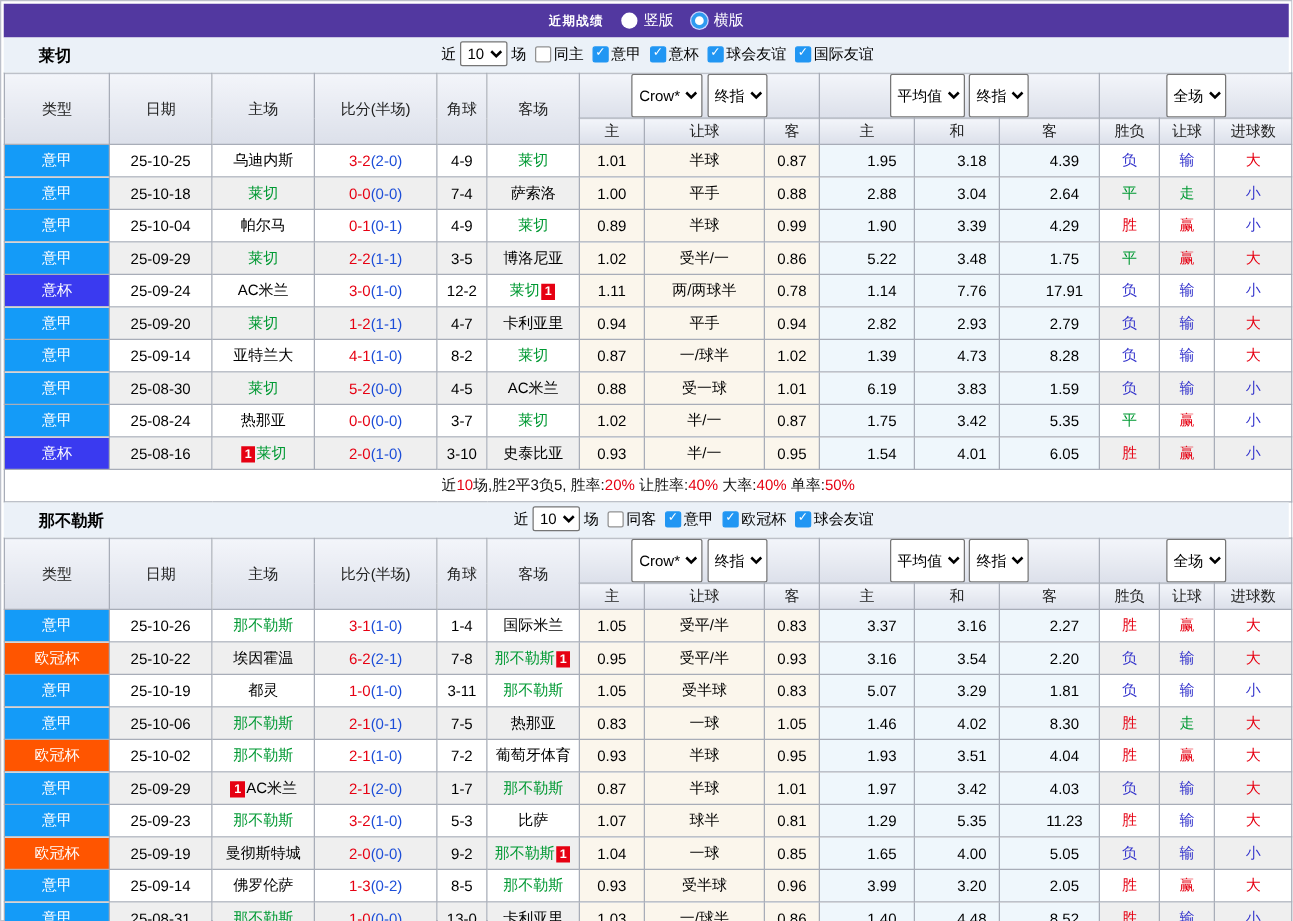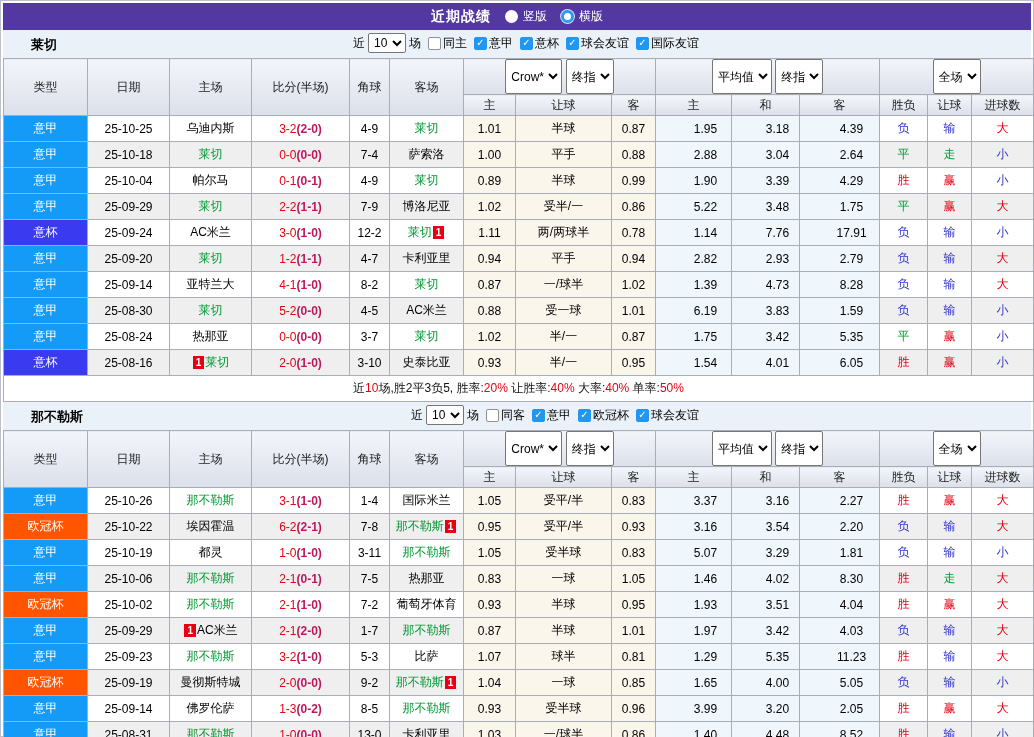--- a/index.html
+++ b/index.html
@@ -1,19 +1,19 @@
 <!DOCTYPE html>
 <html><head>
 <meta charset="utf-8">
 <style>
   html,body{margin:0;padding:0;background:#fff;font-family:"Liberation Sans","DejaVu Sans",sans-serif;}
   .page{width:1034px;height:737px;box-sizing:border-box;border:1px solid #BCC0CA;padding:2px;background:#fff;}
   
   .titlebar{height:27px;background:#5238A0;color:#fff;display:flex;align-items:center;justify-content:center;gap:14px;}
-  .title{font-weight:bold;font-size:14px;letter-spacing:1px;}
+  .title{font-weight:bold;font-size:10px;letter-spacing:1px;}
   .radio-item{display:inline-flex;align-items:center;gap:5px;font-size:12px;cursor:pointer;}
   .radio{width:13px;height:13px;border-radius:50%;display:inline-block;box-sizing:border-box;}
   .radio.sel{background:#fff;}
   .radio.unsel{background:#fff;border:3px solid #2E9BF0;box-shadow:0 0 0 1px #cfd4ff;}
   
   .band{height:28px;background:#EBF1F8;position:relative;font-size:12px;color:#000;}
   .team-name{position:absolute;left:28px;top:6px;font-weight:bold;font-size:13px;}
   .filters{position:absolute;right:332px;top:3px;display:flex;align-items:center;white-space:nowrap;}
   .filters select{margin:0 3px;}
   select{font-size:12px;height:20px;border:1px solid #767676;background:#fff;border-radius:2px;padding:0 1px;}
@@ -28,21 +28,21 @@
   thead select{height:35px;}
   tbody td{height:25px;}
   td.plain{background:#fff;}
   tr.even td.plain{background:#EFEFEF;}
   td.type{color:#fff;}
   td.odds{background:#FBF6EC;}
   td.avg{background:#EFF7FC;padding-left:24px;}
   .team-hl{color:#009933;}
   .rc{display:inline-block;background:#E60012;color:#fff;font-size:10px;line-height:13px;padding:0 3px;font-weight:bold;margin:0 1px;}
   .score-main{color:#E60012;}
-  .score-half{color:#be185d;font-weight:bold;}
+  .score-half{color:#1d4ed8;}
   tfoot td{height:25px;background:#fff;font-size:12px;color:#111;}
   .red{color:#E60012;}
 </style>
 </head>
 <body>
 
 <div class="page">
 
   <div class="titlebar">
     <span class="title">近期战绩</span>
@@ -182,21 +182,21 @@
             <td class="avg">4.29</td>
             <td class="plain" style="color: rgb(230, 0, 18);">胜</td>
             <td class="plain" style="color: rgb(230, 0, 18);">赢</td>
             <td class="plain" style="color: rgb(51, 51, 204);">小</td>
           </tr>
           <tr class="even">
             <td class="type" style="background: rgb(20, 155, 248);">意甲</td>
             <td class="plain">25-09-29</td>
             <td class="plain"><span class="team-hl">莱切</span></td>
             <td class="plain"><span class="score-main">2-2</span><span class="score-half">(1-1)</span></td>
-            <td class="plain">7-9</td>
+            <td class="plain">3-5</td>
             <td class="plain"><span>博洛尼亚</span></td>
             <td class="odds">1.02</td>
             <td class="odds">受半/一</td>
             <td class="odds">0.86</td>
             <td class="avg">5.22</td>
             <td class="avg">3.48</td>
             <td class="avg">1.75</td>
             <td class="plain" style="color: rgb(0, 153, 51);">平</td>
             <td class="plain" style="color: rgb(230, 0, 18);">赢</td>
             <td class="plain" style="color: rgb(230, 0, 18);">大</td>

